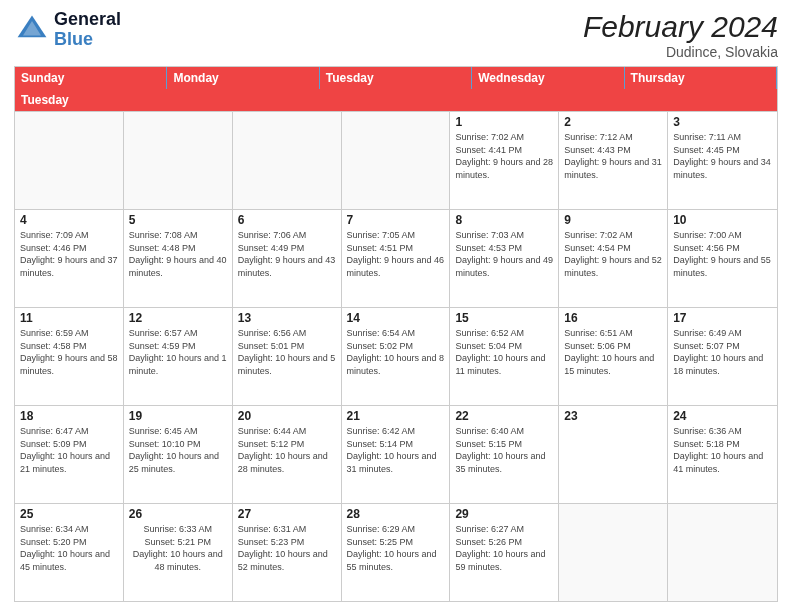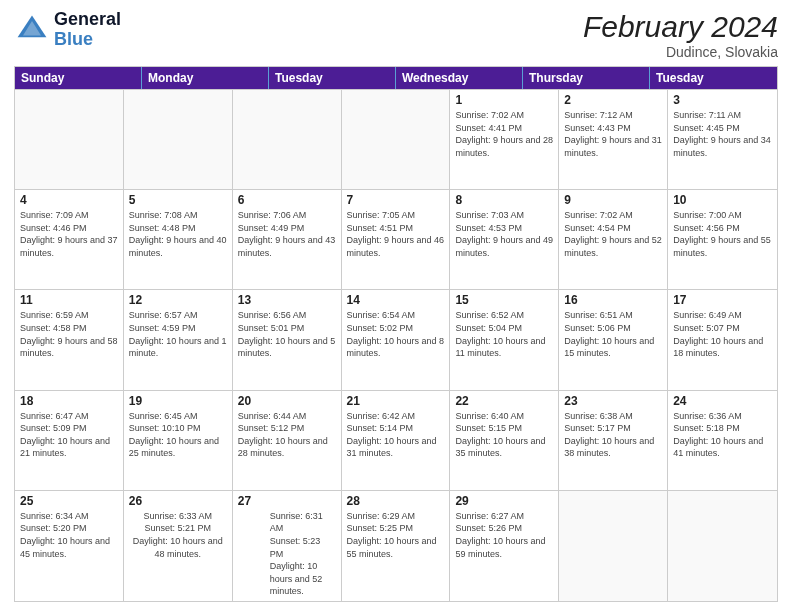--- a/index.html
+++ b/index.html
@@ -61,22 +61,22 @@
       color: #555;
     }
     .calendar {
       flex: 1;
       display: flex;
       flex-direction: column;
       border: 1px solid #ccc;
     }
     .cal-header-row {
       display: grid;
-      grid-template-columns: repeat(6, 1fr);
-      background: #4c1d95;
+      grid-template-columns: repeat(5, 1fr);
+      background: #ef4444;
     }
     .cal-header-cell {
       color: #fff;
       font-size: 12px;
       font-weight: bold;
       padding: 4px 6px;
       text-align: left;
       border-right: 1px solid #5a9fd4;
     }
     .cal-header-cell:last-child { border-right: none; }
@@ -282,23 +282,20 @@
 Daylight: 10 hours and 31 minutes.</div>
           </div>
           <div class="cal-cell">
             <div class="day-num">22</div>
             <div class="day-info" style="white-space: pre-line;">Sunrise: 6:40 AM
 Sunset: 5:15 PM
 Daylight: 10 hours and 35 minutes.</div>
           </div>
           <div class="cal-cell">
             <div class="day-num">23</div>
-            <div class="day-info" style="white-space: pre-line;">Sunrise: 6:38 AM
-Sunset: 5:17 PM
-Daylight: 10 hours and 38 minutes.</div>
           </div>
           <div class="cal-cell">
             <div class="day-num">24</div>
             <div class="day-info" style="white-space: pre-line;">Sunrise: 6:36 AM
 Sunset: 5:18 PM
 Daylight: 10 hours and 41 minutes.</div>
           </div>
         </div>
         <div class="cal-week">
           <div class="cal-cell">
@@ -308,21 +305,21 @@
 Daylight: 10 hours and 45 minutes.</div>
           </div>
           <div class="cal-cell">
             <div class="day-num">26</div>
             <div class="day-info" style="white-space: pre-line; text-align: center;">Sunrise: 6:33 AM
 Sunset: 5:21 PM
 Daylight: 10 hours and 48 minutes.</div>
           </div>
           <div class="cal-cell">
             <div class="day-num">27</div>
-            <div class="day-info" style="white-space: pre-line; margin-left: 32px;">Sunrise: 6:31 AM
+            <div class="day-info" style="white-space: pre-line;">Sunrise: 6:31 AM
 Sunset: 5:23 PM
 Daylight: 10 hours and 52 minutes.</div>
           </div>
           <div class="cal-cell">
             <div class="day-num">28</div>
             <div class="day-info" style="white-space: pre-line;">Sunrise: 6:29 AM
 Sunset: 5:25 PM
 Daylight: 10 hours and 55 minutes.</div>
           </div>
           <div class="cal-cell">

